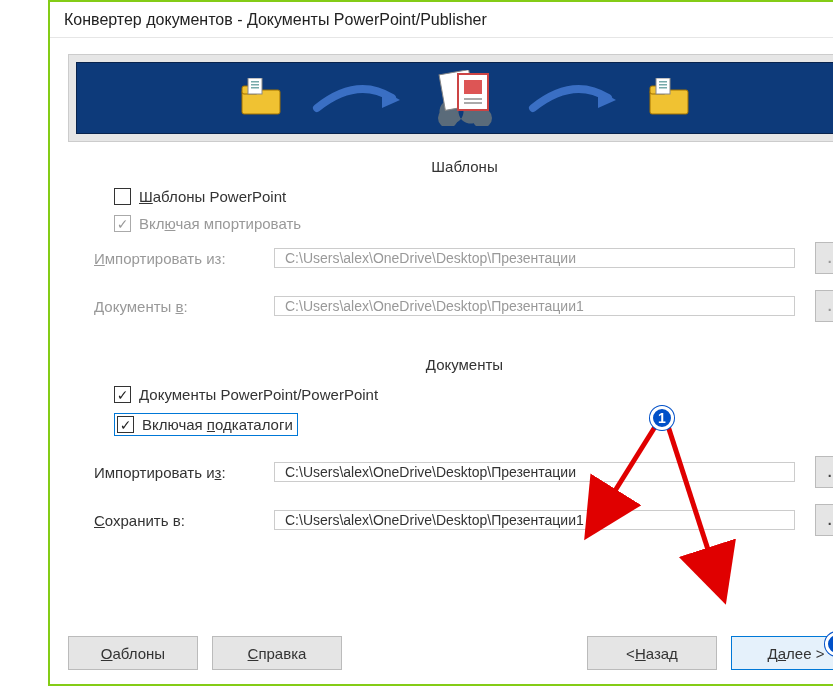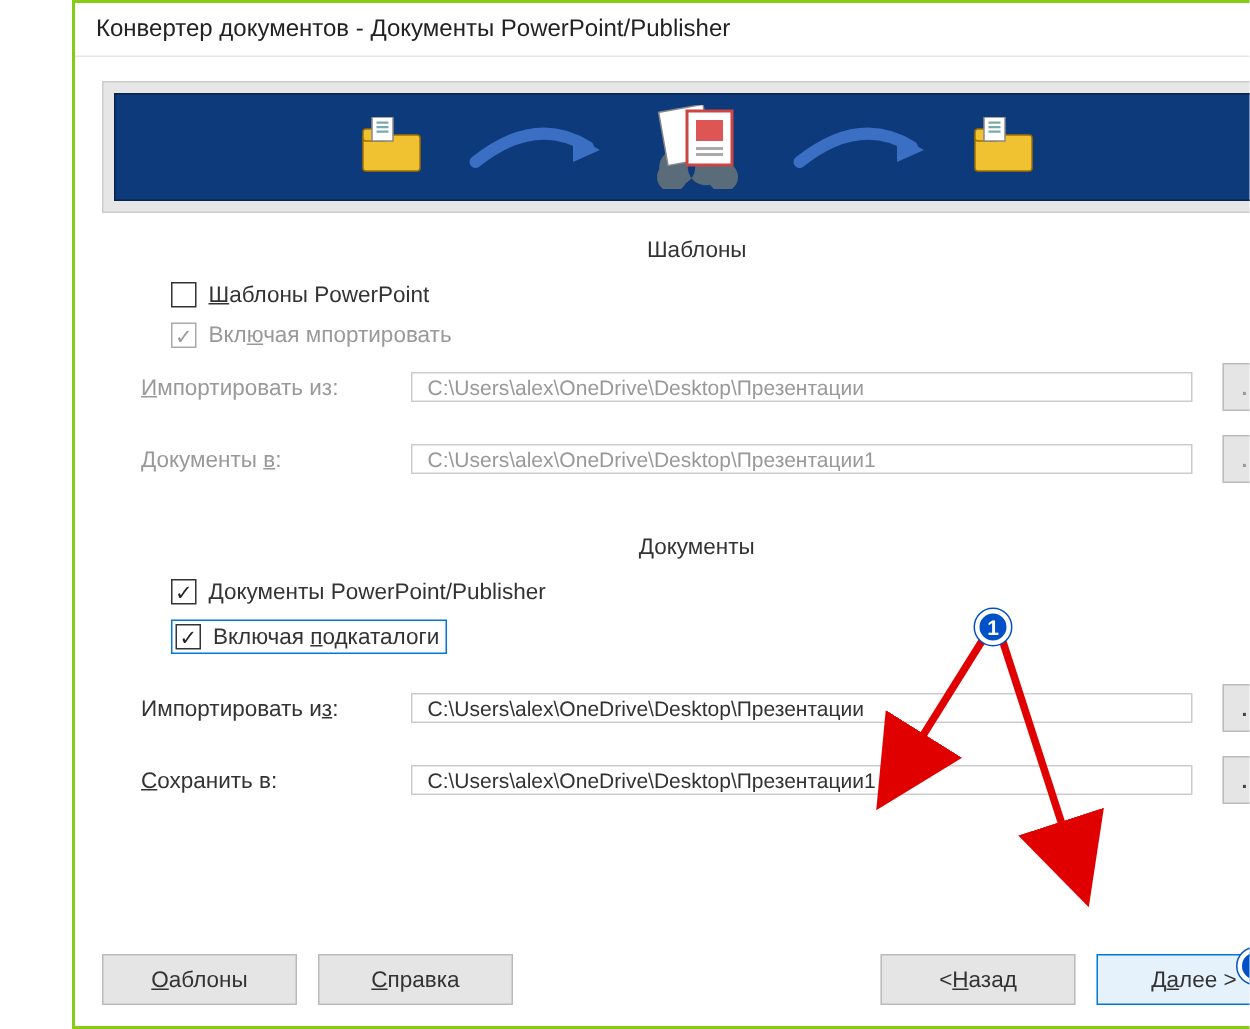--- a/index.html
+++ b/index.html
@@ -140,21 +140,21 @@
     </div>
 
     <div class="group">
       <div class="fieldset-line">
         <span class="group-label">Документы</span>
         <span class="line"></span>
       </div>
       <div class="group-body">
         <div class="chk-row">
           <span class="chk checked"></span>
-          <span class="chk-label"><span></span><span class="ul">Д</span><span>окументы PowerPoint/Publisher</span></span>
+          <span class="chk-label"><span></span><span class="ul">Д</span><span>окументы PowerPoint/PowerPoint</span></span>
         </div>
         <div class="chk-row">
           <span class="selected-box">
             <span class="chk checked"></span>
             <span class="chk-label"><span>Включая </span><span class="ul">п</span><span>одкаталоги</span></span>
           </span>
         </div>
         <div class="path-row" style="margin-top:20px;">
           <span class="path-label" style="color:#333;"><span>Импортировать и</span><span class="ul">з</span><span>:</span></span>
           <input class="path-input" style="color: rgb(51, 51, 51);" value="C:\Users\alex\OneDrive\Desktop\Презентации">

